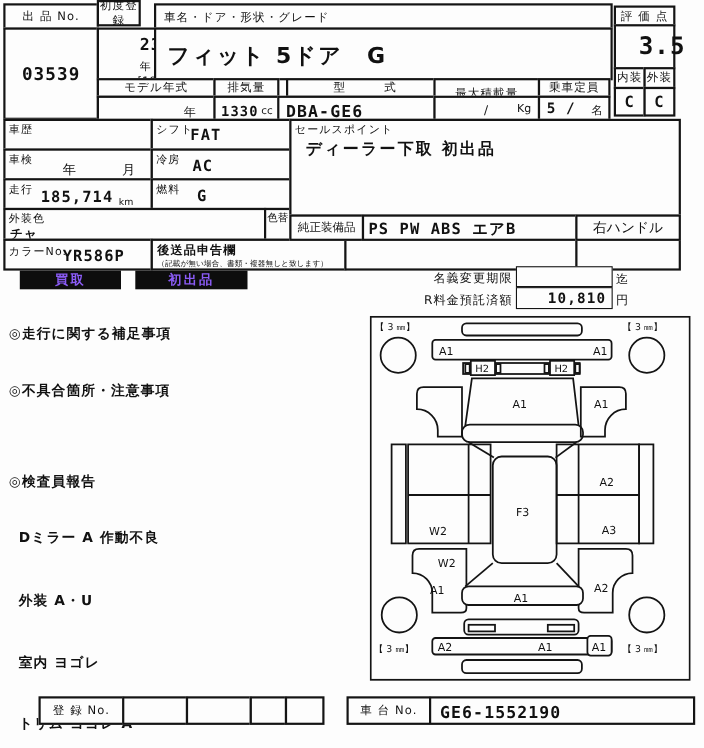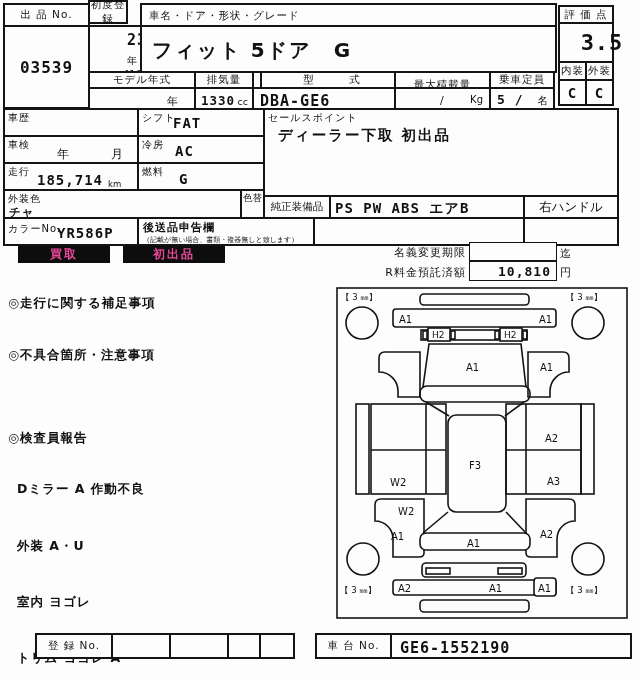--- a/index.html
+++ b/index.html
@@ -8,21 +8,21 @@
     font-family:"DejaVu Sans",sans-serif;color:#111;overflow:hidden;
   }
   .cell{position:absolute;border:2px solid #141414;box-sizing:border-box;background:#fdfdfd;}
   .thin{border-width:1.5px;}
   .lbl{font-size:10.5px;letter-spacing:1px;}
   .lbl-c{display:flex;align-items:center;justify-content:center;text-align:center;}
   .corner-lbl{position:absolute;top:1px;left:3px;font-size:10px;letter-spacing:1px;}
   .val{font-weight:bold;letter-spacing:1px;}
   .mono{font-family:"DejaVu Sans Mono",monospace;}
   .abs{position:absolute;}
-  .badge{position:absolute;background:#0d0d0d;color:#ec4899;font-weight:bold;
+  .badge{position:absolute;background:#0d0d0d;color:#8b5cf6;font-weight:bold;
          font-size:12px;display:flex;align-items:center;justify-content:center;letter-spacing:2px;}
   .note-h{position:absolute;font-size:12.5px;font-weight:bold;letter-spacing:1px;}
   .insp-items{position:absolute;left:17px;top:443px;font-size:12.5px;font-weight:bold;
               line-height:18.7px;letter-spacing:1px;white-space:pre;}
   svg text{font-family:"DejaVu Sans",sans-serif;fill:#111;}
   .rt{text-align:right;}
 </style>
 </head>
 <body>
 

